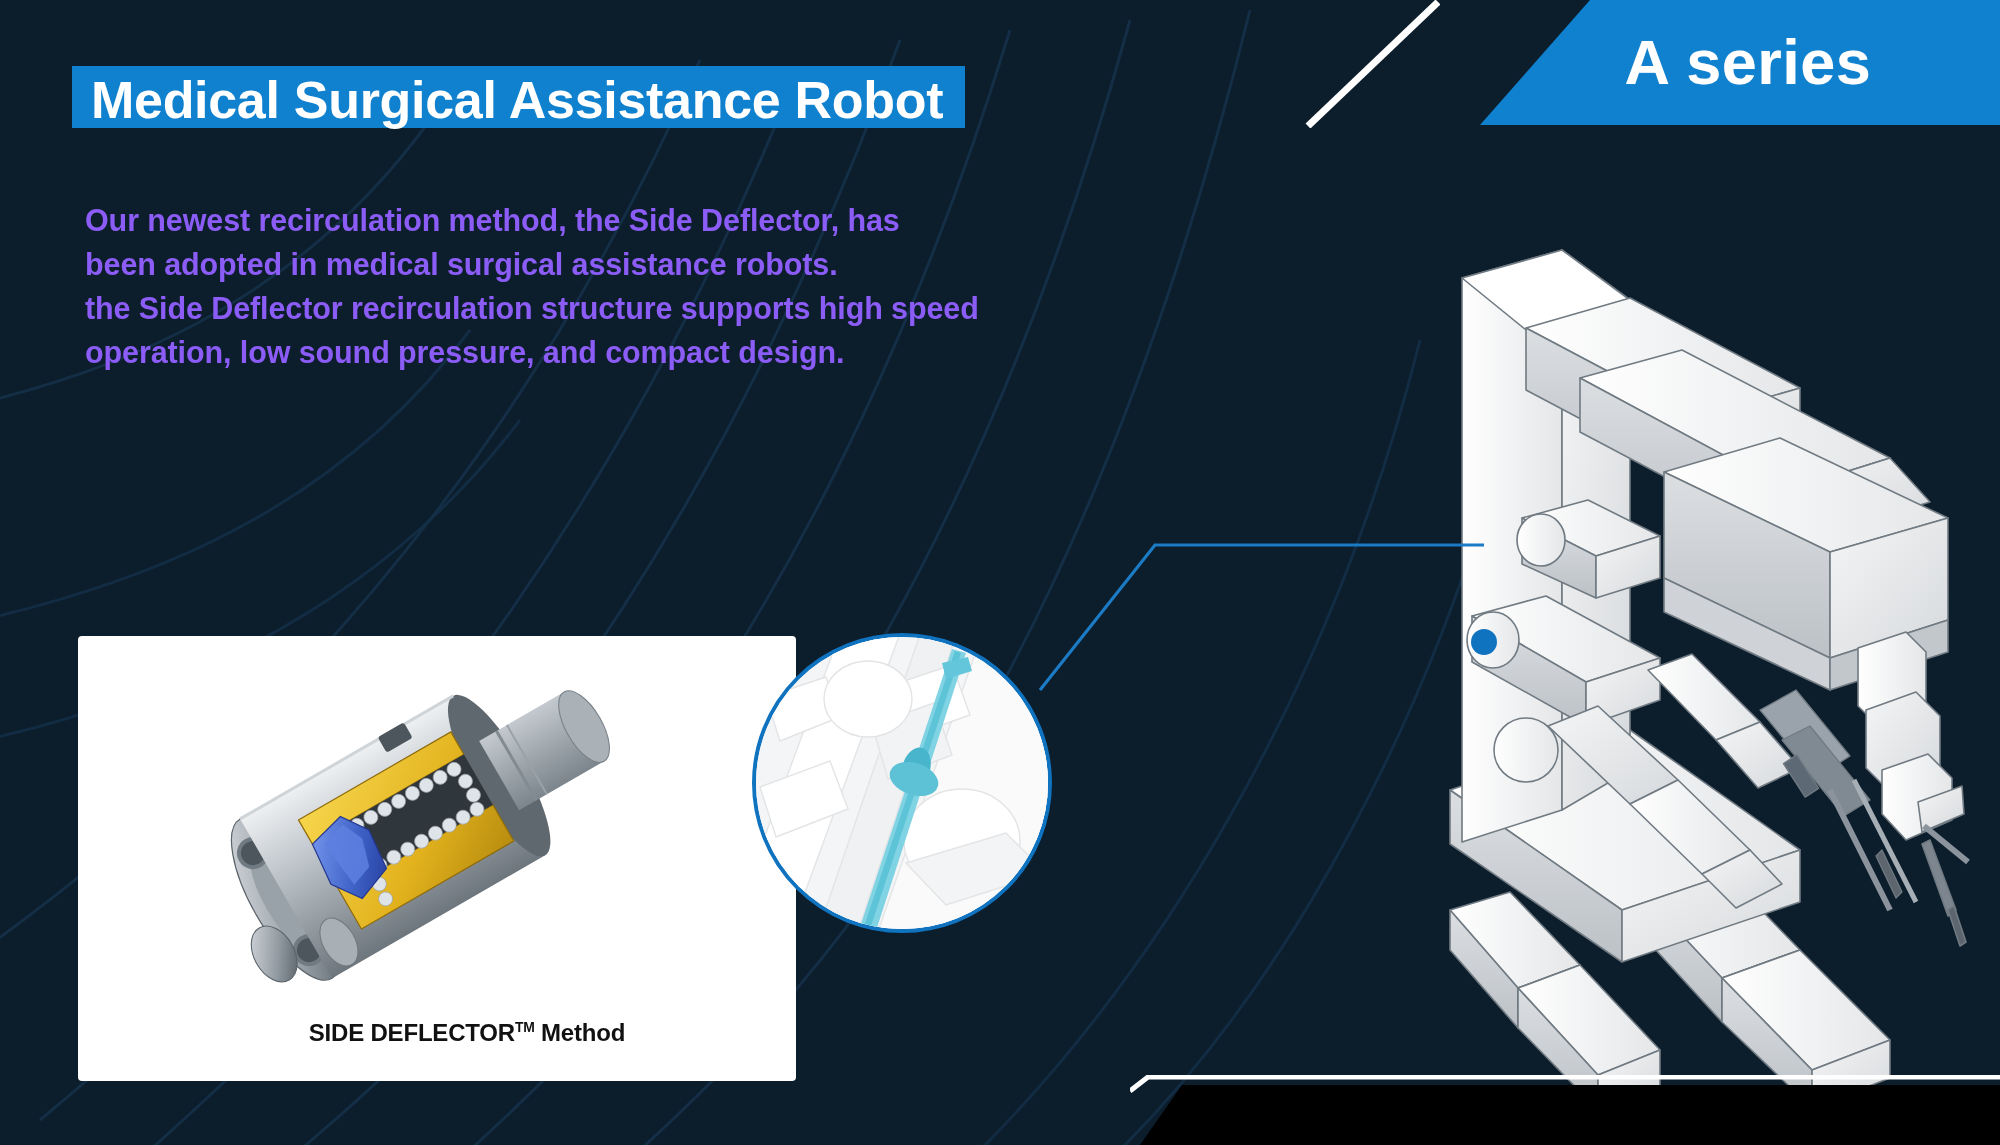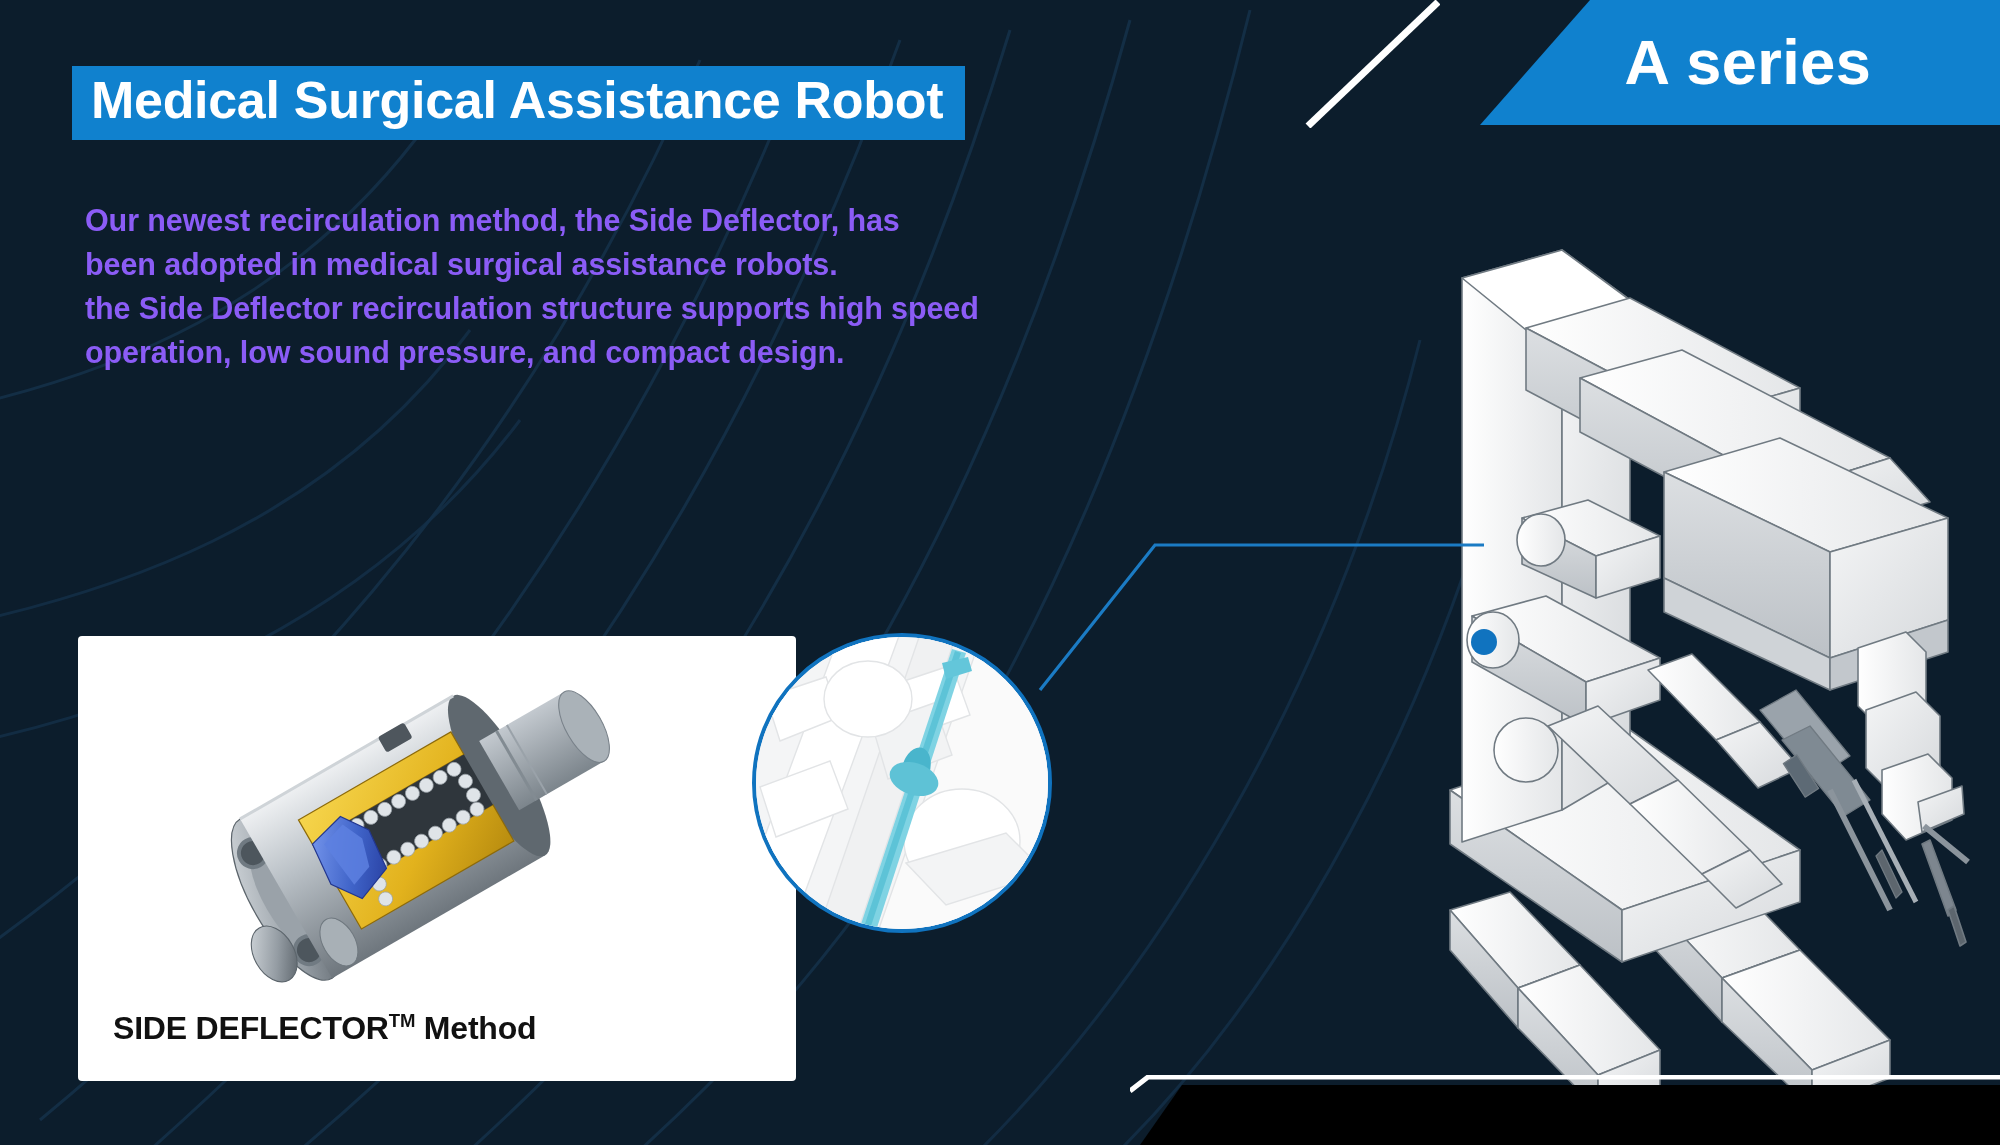--- a/index.html
+++ b/index.html
@@ -46,21 +46,21 @@
     top:0; right:560px;
     width:170px; height:128px;
     z-index:7; pointer-events:none;
   }
 
   
   .title-bar {
     position:absolute;
     left:72px; top:66px;
     background:#1081ce;
-    padding:7px 22px 12px 19px;
+    padding:7px 22px 0 19px;
     z-index:5;
   }
   .title-text {
     color:#ffffff;
     font-size:52px;
     font-weight:bold;
     line-height:1.05;
     white-space:nowrap;
     letter-spacing:-.3px;
   }
@@ -91,24 +91,24 @@
     z-index:5;
   }
   .product-figure {
     position:absolute;
     left:60px; top:18px;
     width:560px; height:330px;
   }
   .card-caption {
     position:absolute;
     left:0; right:0; bottom:34px;
-    text-align:left;
-    padding-left:35px;
+    text-align:center;
+    padding-left:60px;
     color:#111111;
-    font-size:32px;
+    font-size:24px;
     font-weight:bold;
     letter-spacing:-.2px;
   }
   .card-caption sup {
     font-size:.58em;
     vertical-align:super;
     font-weight:bold;
   }
 
   

